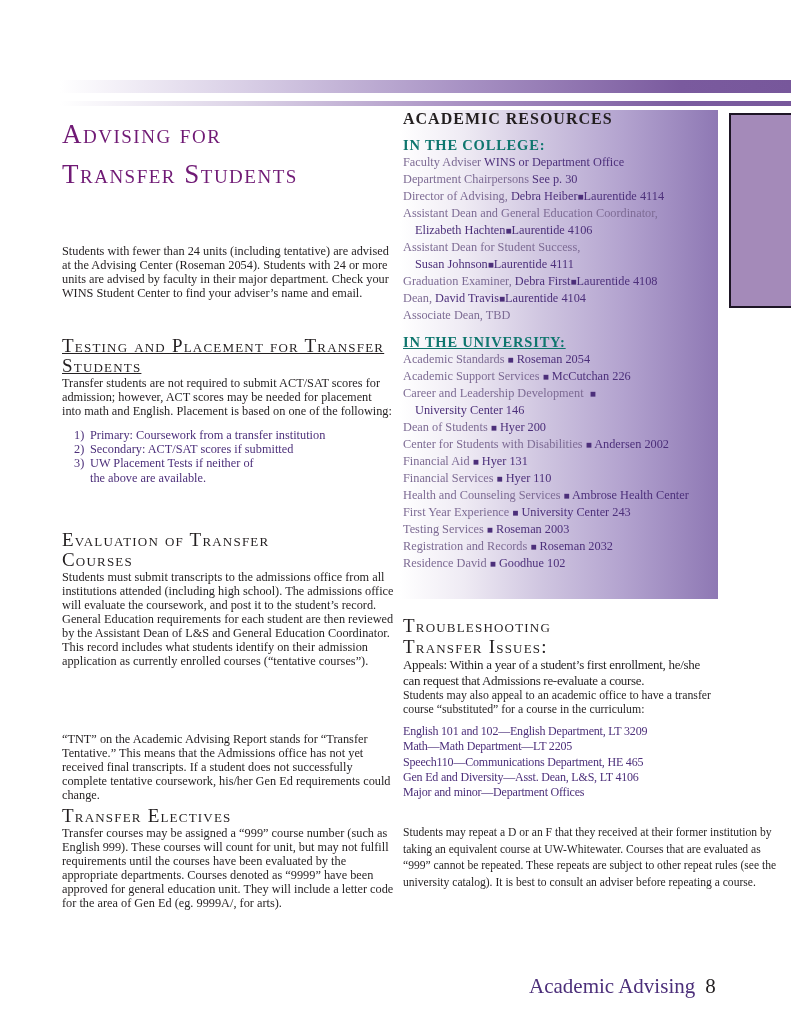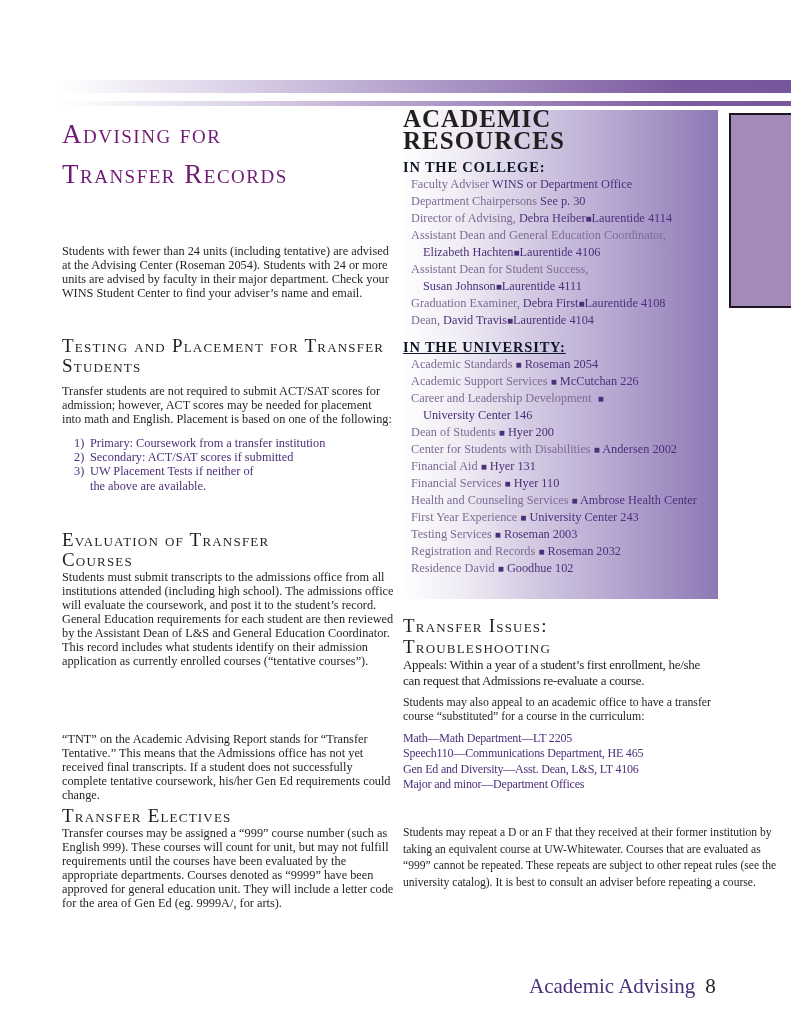--- a/index.html
+++ b/index.html
@@ -33,61 +33,61 @@
 
     .para {
       font-size: 12.3px; line-height: 14px; color: #231f20;
     }
     .heading {
       font-size: 19px; line-height: 20px; font-variant: small-caps; letter-spacing: 1.2px; color: #231f20; font-weight: normal;
     }
 
     .intro { position: absolute; left: 62px; top: 244px; width: 330px; }
     .testing { position: absolute; left: 62px; top: 336px; width: 330px; }
-    .testing .heading { margin-bottom: 8px; }
+    .testing .heading { margin-bottom: 0; text-decoration: underline; }
     .list { margin-top: 10px; padding-left: 12px; color: #4c2f7a; font-size: 12.3px; line-height: 14.2px; }
     .list .li { display: flex; }
     .list .num { width: 16px; flex: none; }
     .eval { position: absolute; left: 62px; top: 530px; width: 332px; }
     .tnt { position: absolute; left: 62px; top: 732px; width: 332px; }
     .electives { position: absolute; left: 62px; top: 798px; width: 332px; margin-top: 8px; }
 
     .res { position: absolute; left: 403px; top: 108px; width: 312px; }
-    .res-title { font-size: 25px; line-height: 22px; letter-spacing: 1px; color: #231f20; }
-    .res-sub { font-size: 14.5px; line-height: 18px; letter-spacing: 0.8px; color: #0f172a; margin-top: 6px; }
-    .res-list { font-size: 12.3px; line-height: 17px; margin-left: 8px; }
+    .res-title { font-size: 16px; line-height: 22px; letter-spacing: 1px; color: #231f20; }
+    .res-sub { font-size: 14.5px; line-height: 18px; letter-spacing: 0.8px; color: #0f766e; margin-top: 6px; }
+    .res-list { font-size: 12.3px; line-height: 17px; }
     .res-item { color: #7d6b94; }
     .res-item .loc { color: #4c2f7a; }
     .res-item .sq { color: #4c2f7a; font-size: 10px; }
     .res-item .indent { display: block; padding-left: 12px; }
     .univ-sub { margin-top: 9px; text-decoration: underline; }
 
     .issues { position: absolute; left: 403px; top: 615px; width: 380px; }
     .issues .heading { font-size: 19px; line-height: 21px; }
     .condensed { font-size: 13px; line-height: 15.5px; letter-spacing: -0.3px; }
-    .issues .para { margin-top: 7px; }
+    .issues .para { }
     .course-list { margin-top: 8px; font-size: 12px; line-height: 15.3px; color: #4c2f7a; letter-spacing: -0.2px; }
 
     .repeating { position: absolute; left: 403px; top: 825px; width: 385px; }
     .repeating .para { font-size: 11.6px; line-height: 16.7px; }
 
     .footer { position: absolute; left: 529px; top: 974px; font-size: 21px; color: #4c2f7a; white-space: nowrap; }
     .footer .page { margin-left: 10px; color: #231f20; }
   </style>
 </head>
 <body>
 
 <div class="band-thick"></div>
 <div class="band-thin"></div>
 <div class="resources-panel"></div>
 <div class="side-box"></div>
 
 <h1 class="title">
   <span>Advising for</span>
-  <span>Transfer Records</span>
+  <span>Transfer Students</span>
 </h1>
 
 <p class="intro para">Students with fewer than 24 units (including tentative) are advised at the Advising Center (Roseman 2054). Students with 24 or more units are advised by faculty in their major department. Check your WINS Student Center to find your adviser’s name and email.</p>
 
 <section class="testing">
   <h2 class="heading">Testing and Placement for Transfer Students</h2>
   <p class="para">Transfer students are not required to submit ACT/SAT scores for admission; however, ACT scores may be needed for placement into math and English. Placement is based on one of the following:</p>
   <div class="list">
     <div class="li">
         <span class="num">1)</span>
@@ -119,20 +119,21 @@
   <h2 class="res-title">ACADEMIC RESOURCES</h2>
   <h3 class="res-sub">IN THE COLLEGE:</h3>
   <div class="res-list">
     <div class="res-item"><span>Faculty Adviser</span> <span class="loc">WINS or Department Office</span></div>
     <div class="res-item"><span>Department Chairpersons</span> <span class="loc">See p. 30</span></div>
     <div class="res-item"><span>Director of Advising,</span> <span class="loc">Debra Heiber</span><span class="sq">■</span><span class="loc">Laurentide 4114</span></div>
     <div class="res-item"><span>Assistant Dean and General Education Coordinator,</span><span class="indent"><span class="loc">Elizabeth Hachten</span><span class="sq">■</span><span class="loc">Laurentide 4106</span></span></div>
     <div class="res-item"><span>Assistant Dean for Student Success,</span><span class="indent"><span class="loc">Susan Johnson</span><span class="sq">■</span><span class="loc">Laurentide 4111</span></span></div>
     <div class="res-item"><span>Graduation Examiner,</span> <span class="loc">Debra First</span><span class="sq">■</span><span class="loc">Laurentide 4108</span></div>
     <div class="res-item"><span>Dean,</span> <span class="loc">David Travis</span><span class="sq">■</span><span class="loc">Laurentide 4104</span></div>
+    <div class="res-item"><span>Associate Dean, TBD</span></div>
   </div>
 
   <h3 class="res-sub univ-sub">IN THE UNIVERSITY:</h3>
   <div class="res-list">
     <div class="res-item"><span>Academic Standards</span> <span class="sq">■</span> <span class="loc">Roseman 2054</span></div>
     <div class="res-item"><span>Academic Support Services</span> <span class="sq">■</span> <span class="loc">McCutchan 226</span></div>
     <div class="res-item"><span>Career and Leadership Development</span> &nbsp;<span class="sq">■</span><span class="indent"><span class="loc">University Center 146</span></span></div>
     <div class="res-item"><span>Dean of Students</span> <span class="sq">■</span> <span class="loc">Hyer 200</span></div>
     <div class="res-item"><span>Center for Students with Disabilities</span> <span class="sq">■</span> <span class="loc">Andersen 2002</span></div>
     <div class="res-item"><span>Financial Aid</span> <span class="sq">■</span> <span class="loc">Hyer 131</span></div>
@@ -140,26 +141,27 @@
     <div class="res-item"><span>Health and Counseling Services</span> <span class="sq">■</span> <span class="loc">Ambrose Health Center</span></div>
     <div class="res-item"><span>First Year Experience</span> <span class="sq">■</span> <span class="loc">University Center 243</span></div>
     <div class="res-item"><span>Testing Services</span> <span class="sq">■</span> <span class="loc">Roseman 2003</span></div>
     <div class="res-item"><span>Registration and Records</span> <span class="sq">■</span> <span class="loc">Roseman 2032</span></div>
     <div class="res-item"><span>Residence David</span> <span class="sq">■</span> <span class="loc">Goodhue 102</span></div>
   </div>
 </section>
 
 <section class="issues">
   <h2 class="heading">
+    <span style="display:block">Troubleshooting</span>
     <span style="display:block">Transfer Issues:</span>
-    <span style="display:block">Troubleshooting</span>
   </h2>
   <p class="condensed" style="width:310px">Appeals: Within a year of a student’s first enrollment, he/she can request that Admissions re-evaluate a course.</p>
   <p class="para" style="font-size:11.8px;width:330px">Students may also appeal to an academic office to have a transfer course “substituted” for a course in the curriculum:</p>
   <div class="course-list">
+    <div>English 101 and 102—English Department, LT 3209</div>
     <div>Math—Math Department—LT 2205</div>
     <div>Speech110—Communications Department, HE 465</div>
     <div>Gen Ed and Diversity—Asst. Dean, L&amp;S, LT 4106</div>
     <div>Major and minor—Department Offices</div>
   </div>
 </section>
 
 <section class="repeating">
   <p class="para">Students may repeat a D or an F that they received at their former institution by taking an equivalent course at UW-Whitewater. Courses that are evaluated as “999” cannot be repeated. These repeats are subject to other repeat rules (see the university catalog). It is best to consult an adviser before repeating a course.</p>
 </section>

